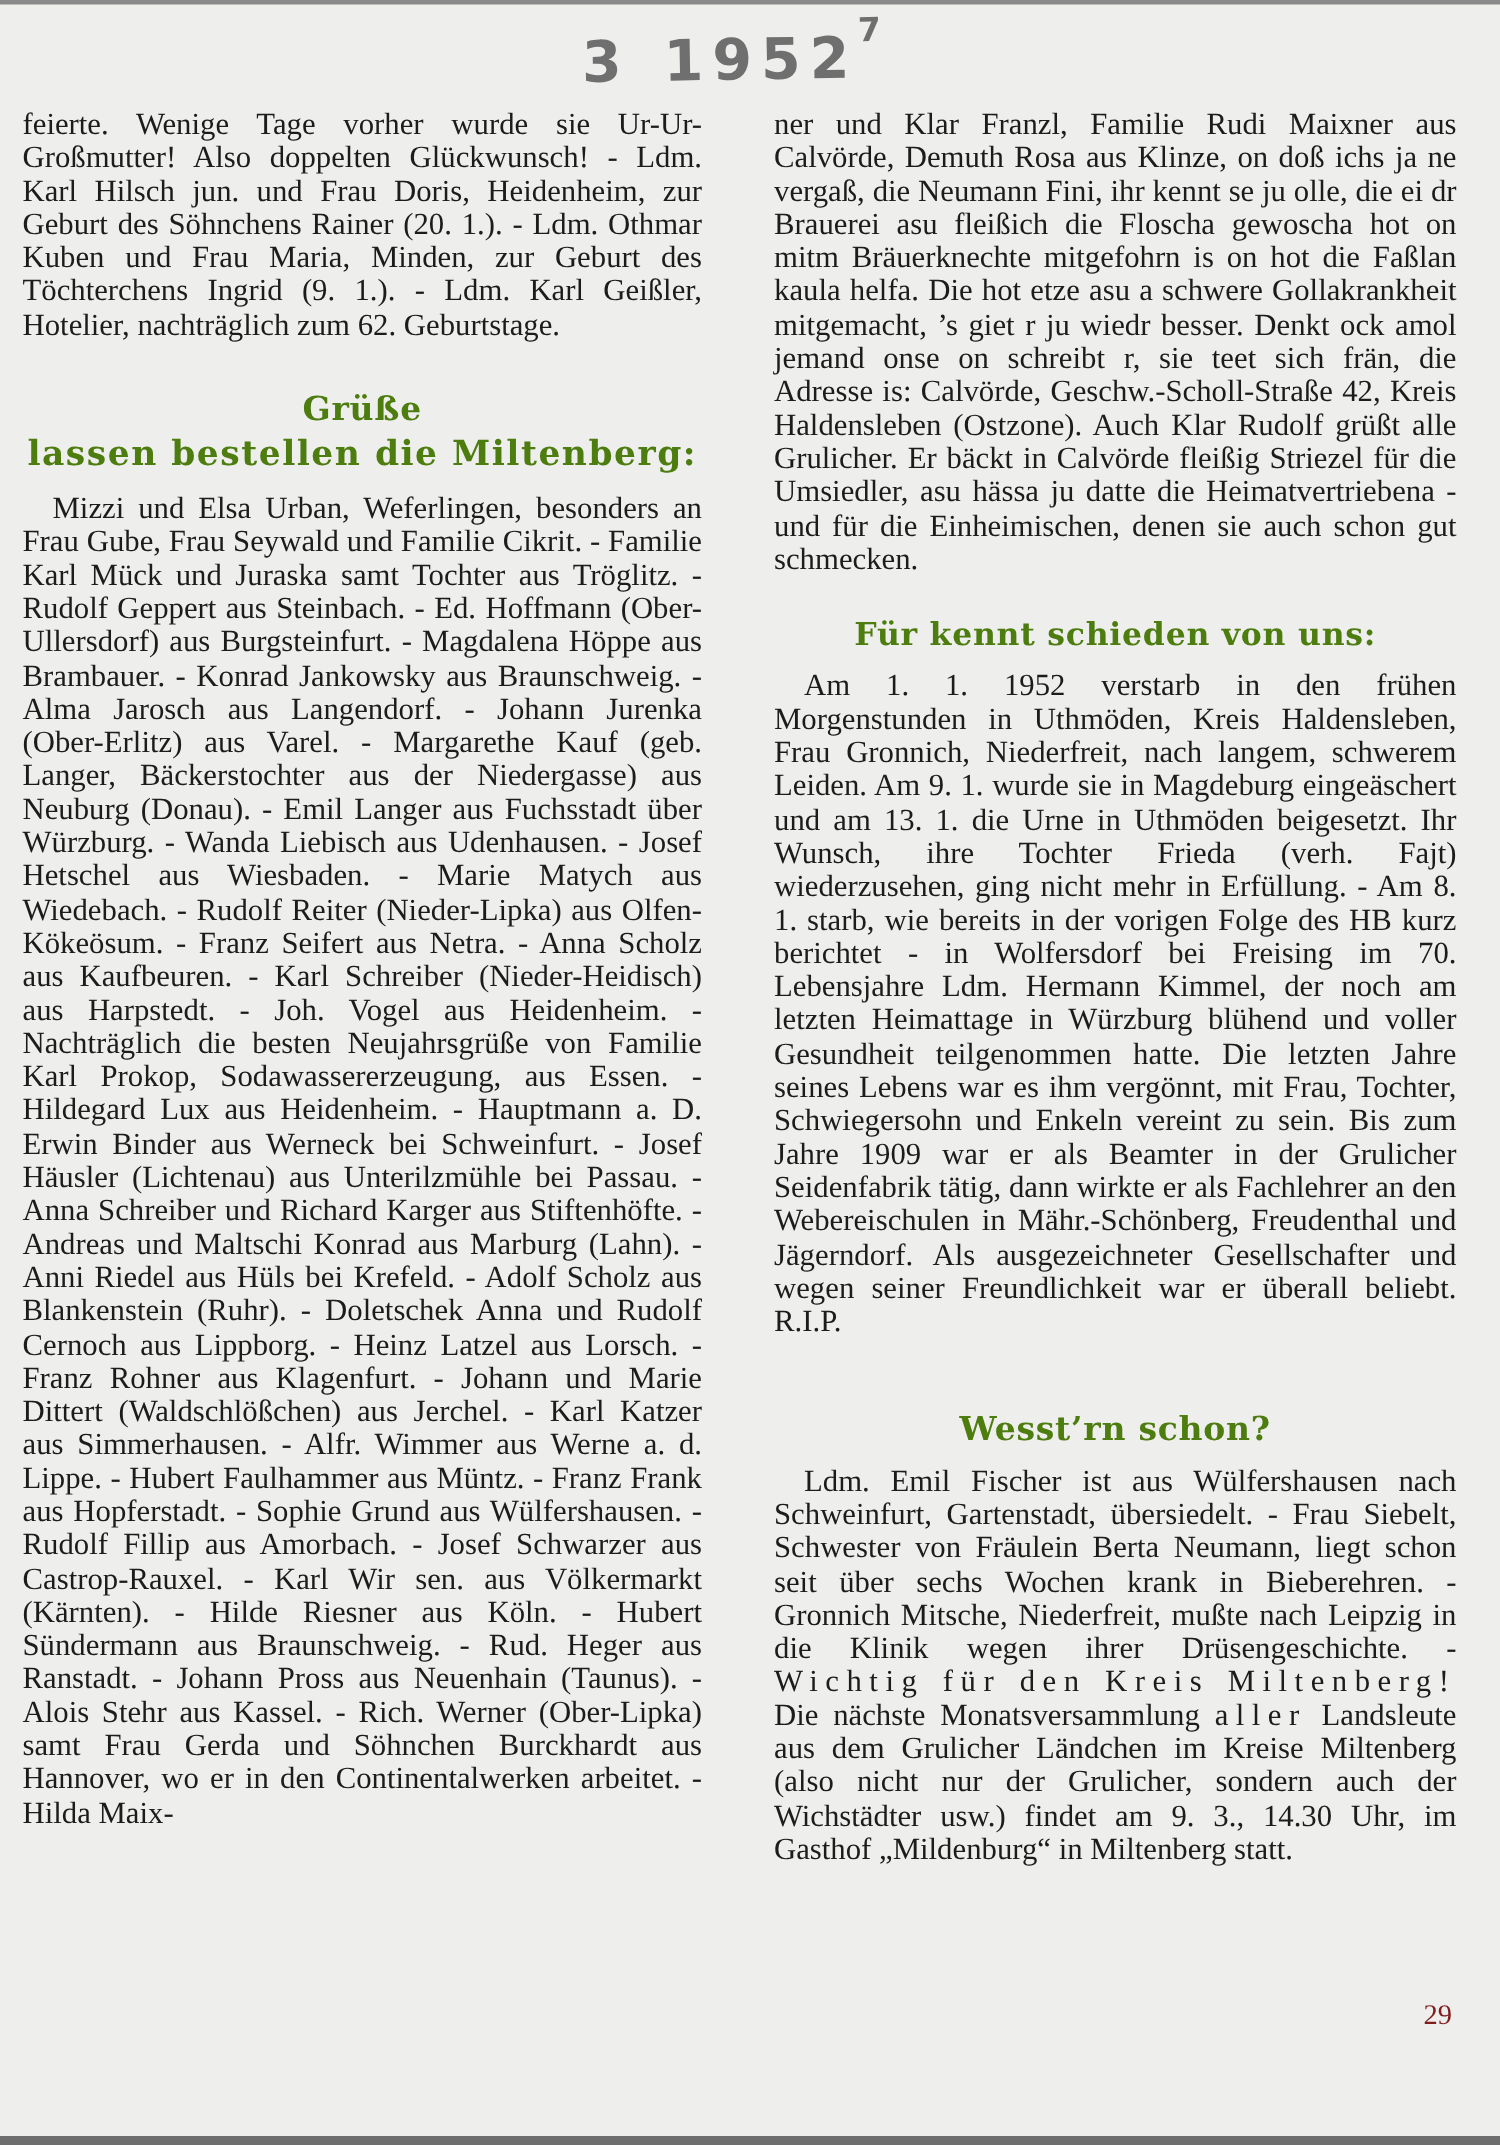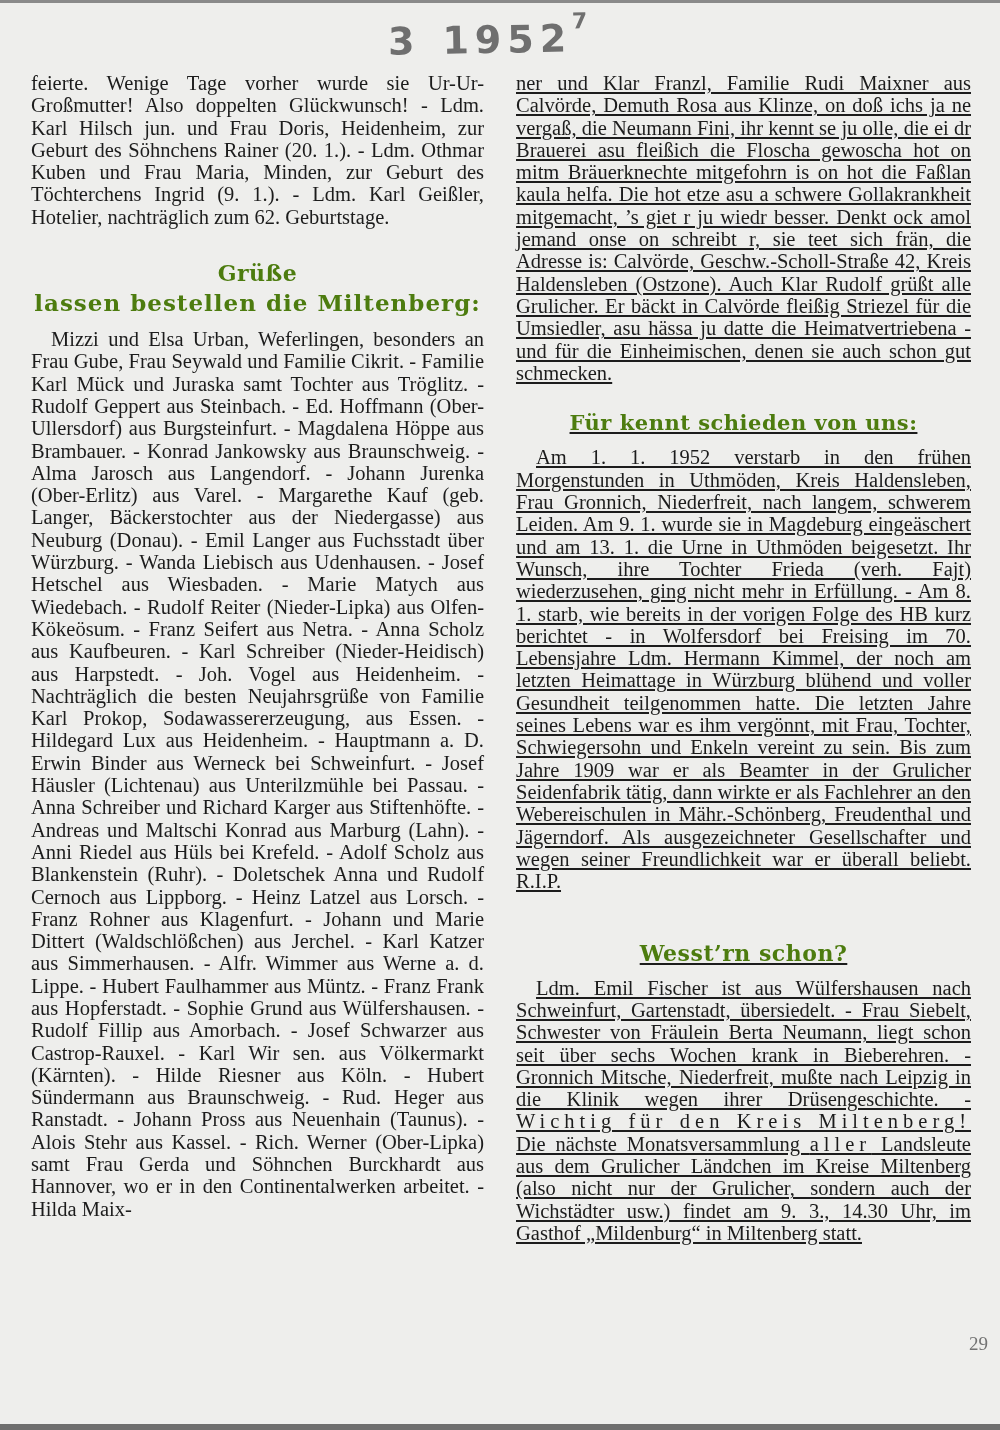--- a/index.html
+++ b/index.html
@@ -18,35 +18,35 @@
       font-size: 38px; color: #6f6f6f; letter-spacing: 6px;
       transform: rotate(-1deg);
     }
     .stamp .num2 { margin-left: 22px; }
     .stamp .tick { font-size: 22px; vertical-align: top; position: relative; top: -8px; letter-spacing: 0; }
     .col {
       position: absolute; top: 72px;
       font-size: 20.5px; line-height: 22.3px;
       text-align: justify; hyphens: manual;
     }
-    .col-left { left: 31px; width: 453px; }
-    .col-right { left: 516px; width: 455px; text-decoration: underline; }
+    .col-left { left: 15px; width: 453px; }
+    .col-right { left: 516px; width: 455px; }
     .col p { margin: 0; }
     .indent { text-indent: 20px; }
     .heading {
       font-family: "DejaVu Serif", serif; font-weight: bold;
       text-align: center; color: #4d7c0f; letter-spacing: 0.5px;
     }
     .h-gruesse { margin: 30px 0 10px 0; font-size: 22px; line-height: 30px; }
     .h-gruesse .line2 { font-size: 23px; letter-spacing: 1px; }
     .h-schieden { margin: 28px 0 12px 0; font-size: 21px; }
     .h-wesst { margin: 50px 0 12px 0; font-size: 22px; }
     .spaced { letter-spacing: 5px; }
     .page-number {
-      position: absolute; left: 949px; top: 1333px; font-size: 19px; color: #737373; margin-left: 20px;
+      position: absolute; left: 949px; top: 1333px; font-size: 19px; color: #7f1d1d;
     }
   </style>
 </head>
 <body>
 
 <div class="topbar"></div>
 
 <div class="stamp">
   <span>3</span><span class="num2">1952</span><span class="tick">7</span>
 </div>

